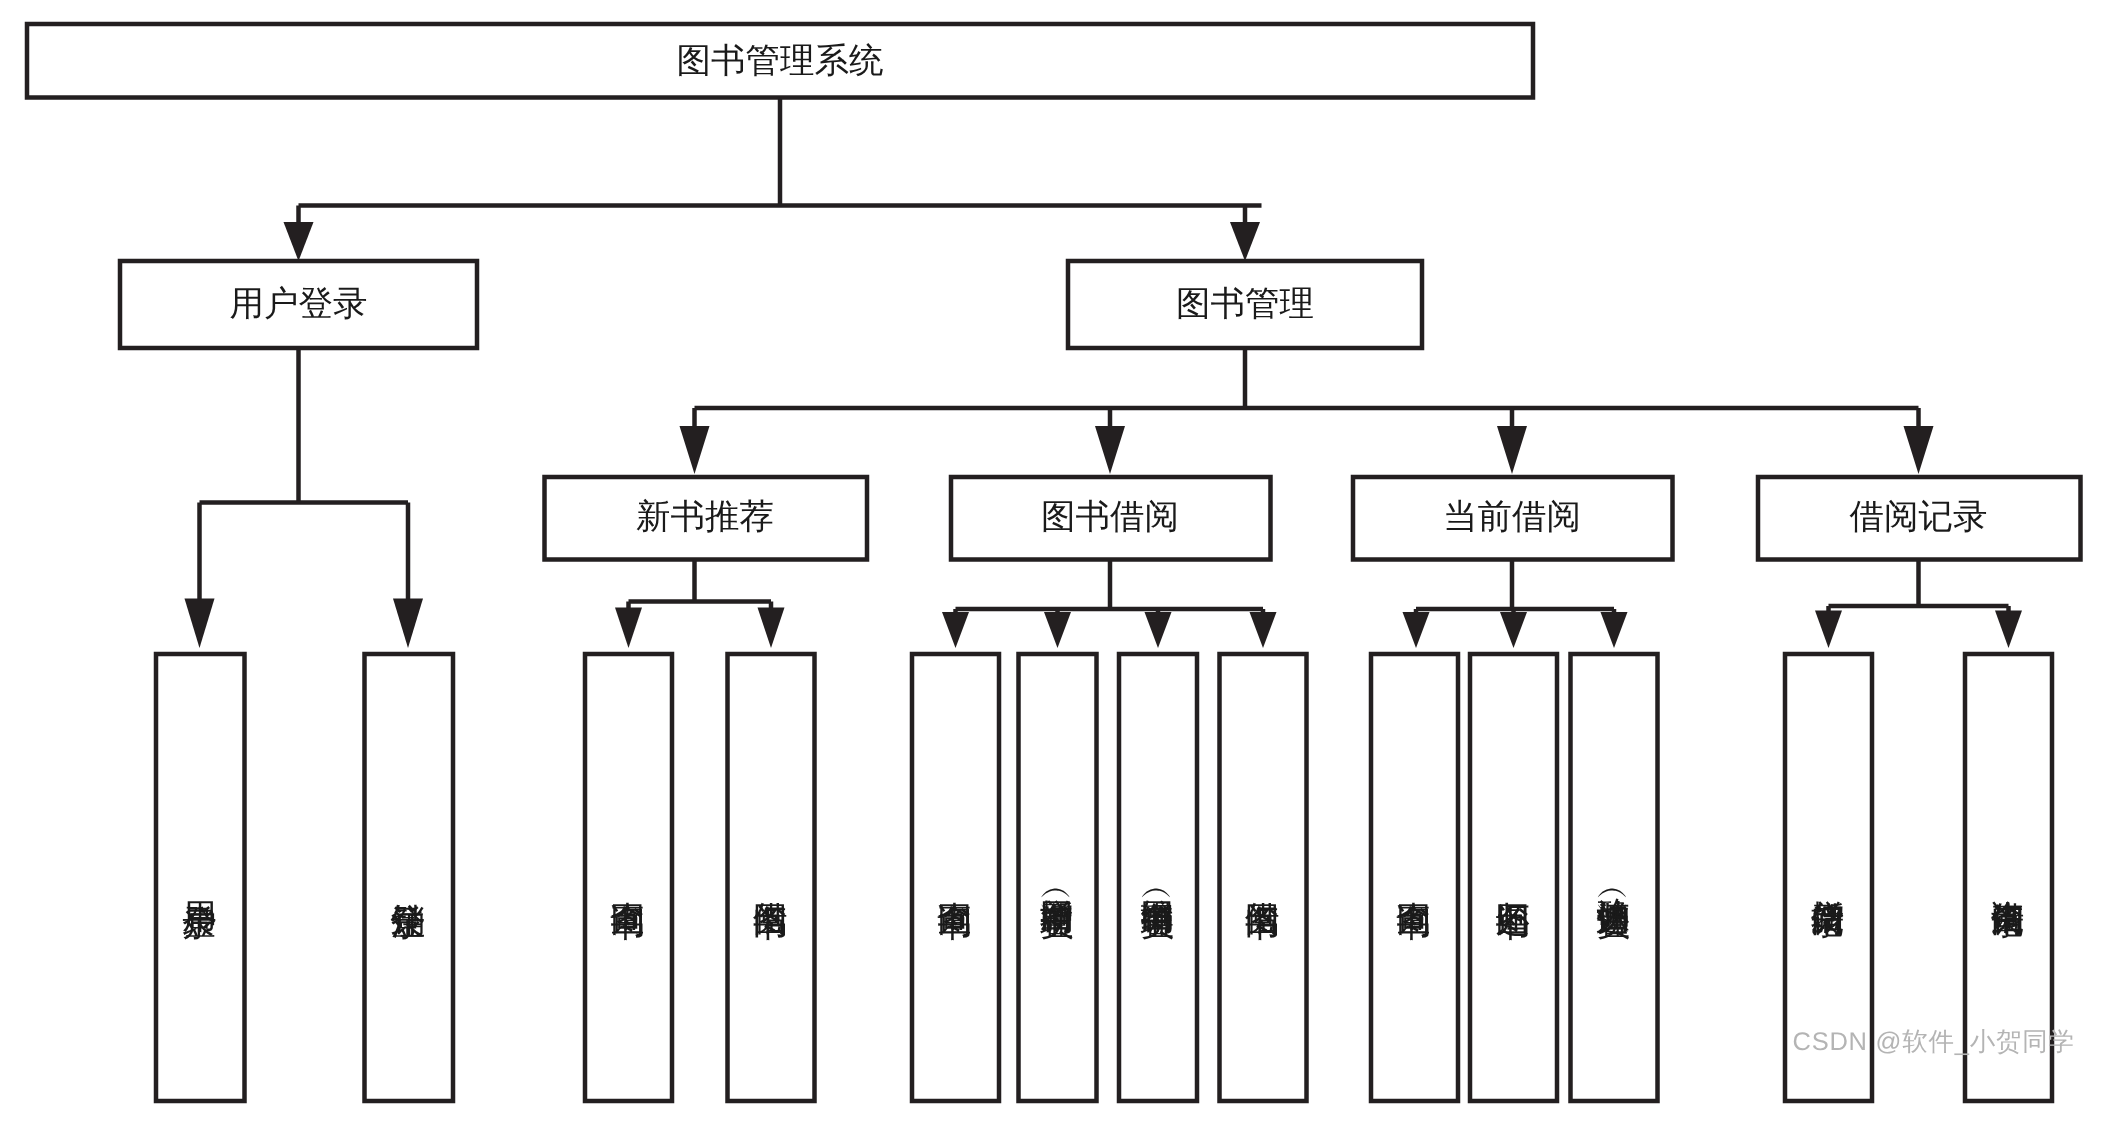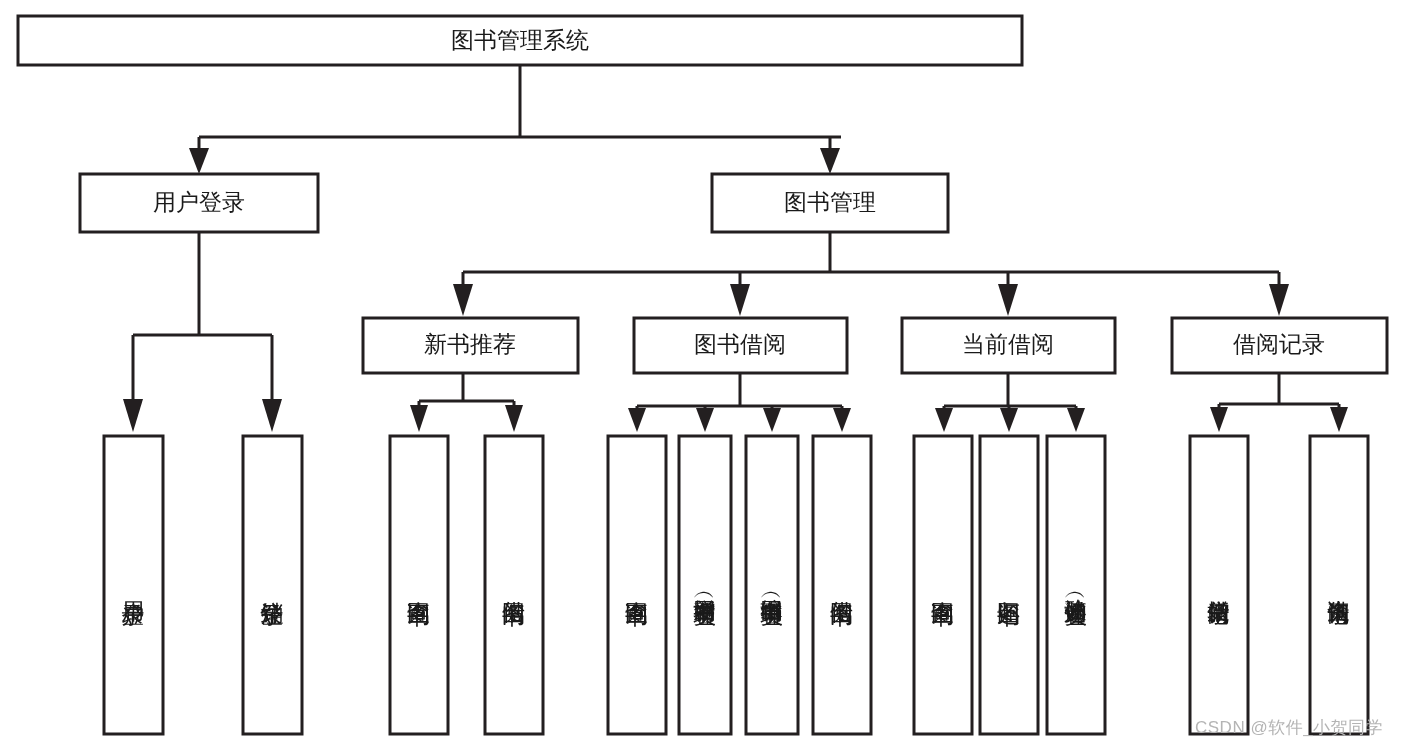--- a/index.html
+++ b/index.html
@@ -207,15 +207,15 @@
   <div class="node-label-v" style="left:608px; top:436px; width:58px; height:298px;">查询图书</div>
   <div class="node-label-v" style="left:679px; top:436px; width:52px; height:298px; font-size:22px;">新增图书（管理员）</div>
   <div class="node-label-v" style="left:746px; top:436px; width:52px; height:298px; font-size:22px;">编辑图书（管理员）</div>
   <div class="node-label-v" style="left:813px; top:436px; width:58px; height:298px;">借阅图书</div>
   <div class="node-label-v" style="left:914px; top:436px; width:58px; height:298px;">查询图书</div>
   <div class="node-label-v" style="left:980px; top:436px; width:58px; height:298px;">归还图书</div>
   <div class="node-label-v" style="left:1047px; top:436px; width:58px; height:298px; font-size:22px;">确认归还（管理员）</div>
   <div class="node-label-v" style="left:1190px; top:436px; width:58px; height:298px; font-size:22px;">新增借阅记录</div>
   <div class="node-label-v" style="left:1310px; top:436px; width:58px; height:298px; font-size:22px;">查询借阅记录</div>
 
-  <div class="watermark" style="left:1195px; top:716px;">CSDN @软件_小贺同学</div>
+  <div class="watermark" style="left:1195px; top:683px;">CSDN @软件_小贺同学</div>
 
 </div>
 
 </body></html>

